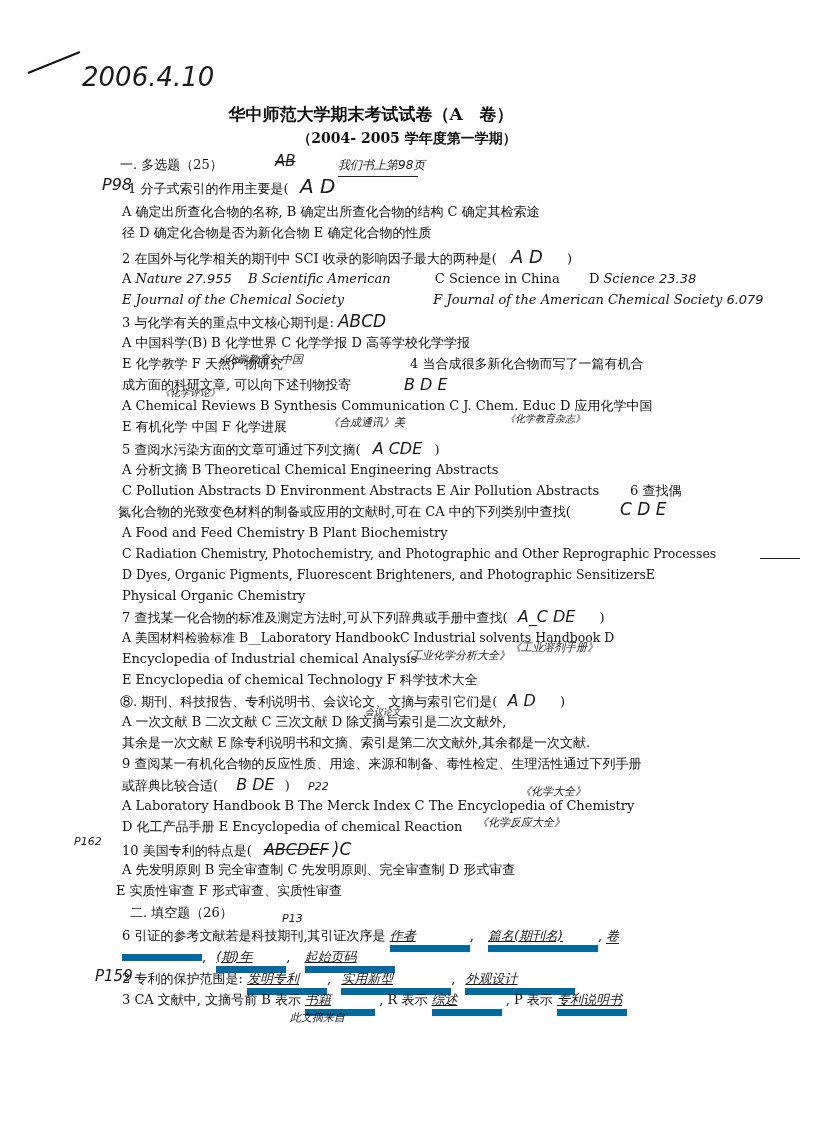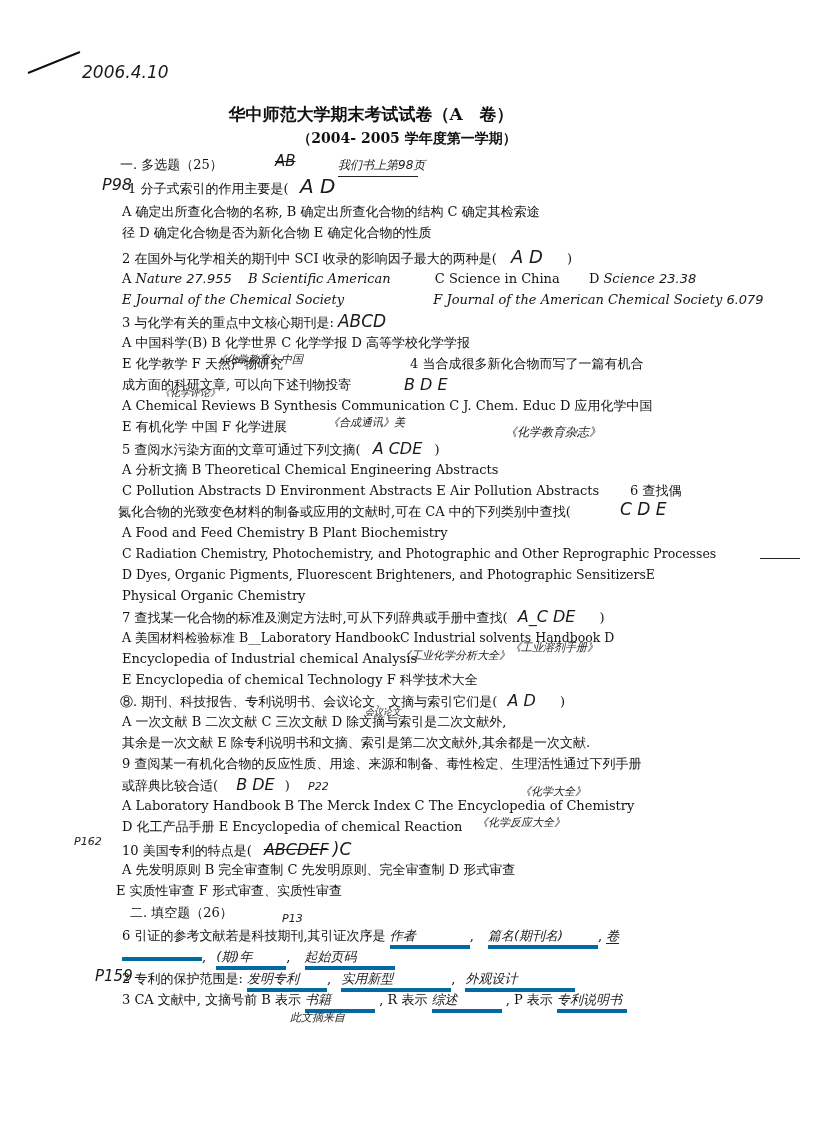--- a/index.html
+++ b/index.html
@@ -4,30 +4,30 @@
 <style>
   html, body { margin: 0; padding: 0; }
   body { width: 814px; height: 1122px; background: #ffffff; position: relative; overflow: hidden;
          font-family: "DejaVu Serif", "Liberation Serif", serif; color: #111; }
   .abs { position: absolute; white-space: nowrap; }
   .hw { font-family: "DejaVu Sans", sans-serif; font-style: italic; color: #1a1a1a; }
   .title { font-weight: bold; font-size: 17px; left: 0; width: 742px; text-align: center; }
   .subtitle { font-weight: bold; font-size: 14px; left: 0; width: 814px; text-align: center; }
   .line { font-size: 13px; line-height: 18px; }
   .it { font-style: italic; }
-  .ul { border-bottom: 4px solid #0369a1; display: inline-block; min-width: 60px; }
+  .ul { border-bottom: 7px solid #0369a1; display: inline-block; min-width: 60px; text-decoration: underline; }
   .stroke { position: absolute; background: #111; height: 2px; transform-origin: left center; }
   .wave { position: absolute; border-bottom: 1px solid #222; }
   .mark { font-size: 16px; }
 </style>
 </head>
 <body>
 
 <div class="stroke" style="left:28px;top:72px;width:56px;transform:rotate(-22deg);"></div>
-<div class="abs hw" style="left:82px;top:62px;font-size:17px;">2006.4.10</div>
+<div class="abs hw" style="left:82px;top:62px;font-size:26px;">2006.4.10</div>
 
 <div class="abs title" style="top:103px;">华中师范大学期末考试试卷（A　卷）</div>
 <div class="abs subtitle" style="top:130px;">（2004- 2005 学年度第一学期）</div>
 
 <div class="abs line" style="left:120px;top:156px;">一. 多选题（25）</div>
 <div class="abs hw" style="left:275px;top:152px;font-size:15px;text-decoration:line-through;">AB</div>
 
 <div class="abs hw" style="left:102px;top:175px;font-size:16px;">P98</div>
 <div class="abs line" style="left:128px;top:180px;">1 分子式索引的作用主要是(</div>
 <div class="abs hw mark" style="left:300px;top:174px;font-size:20px;">A D</div>
@@ -69,21 +69,21 @@
 <div class="abs line" style="left:122px;top:355px;">E     化学教学            F   天然产物研究</div>
 <div class="abs hw" style="left:215px;top:352px;font-size:11px;">《化学教育》中国</div>
 
 <div class="abs line" style="left:410px;top:355px;">4  当合成很多新化合物而写了一篇有机合</div>
 <div class="abs line" style="left:122px;top:376px;">成方面的科研文章, 可以向下述刊物投寄</div>
 <div class="abs hw" style="left:404px;top:375px;font-size:16px;">B D E</div>
 <div class="abs hw" style="left:160px;top:386px;font-size:10px;">《化学评论》</div>
 <div class="abs line" style="left:122px;top:397px;">A  Chemical Reviews B  Synthesis Communication      C  J. Chem. Educ D   应用化学中国</div>
 <div class="abs line" style="left:122px;top:418px;">E  有机化学 中国    F   化学进展</div>
 <div class="abs hw" style="left:328px;top:415px;font-size:11px;">《合成通讯》美</div>
-<div class="abs hw" style="left:505px;top:424px;font-size:12px;">《化学教育杂志》</div>
+<div class="abs hw" style="left:505px;top:412px;font-size:10px;">《化学教育杂志》</div>
 
 <div class="abs line" style="left:122px;top:440px;">
   <span>5 查阅水污染方面的文章可通过下列文摘(</span>
   <span class="hw" style="font-size:16px;margin:0 8px;">A  CDE</span>
   <span>)</span>
 </div>
 <div class="abs line" style="left:122px;top:461px;">A   分析文摘              B        Theoretical Chemical Engineering Abstracts</div>
 <div class="abs line" style="left:122px;top:482px;">C Pollution Abstracts    D     Environment Abstracts      E   Air Pollution Abstracts</div>
 
 <div class="abs line" style="left:630px;top:482px;">6   查找偶</div>

